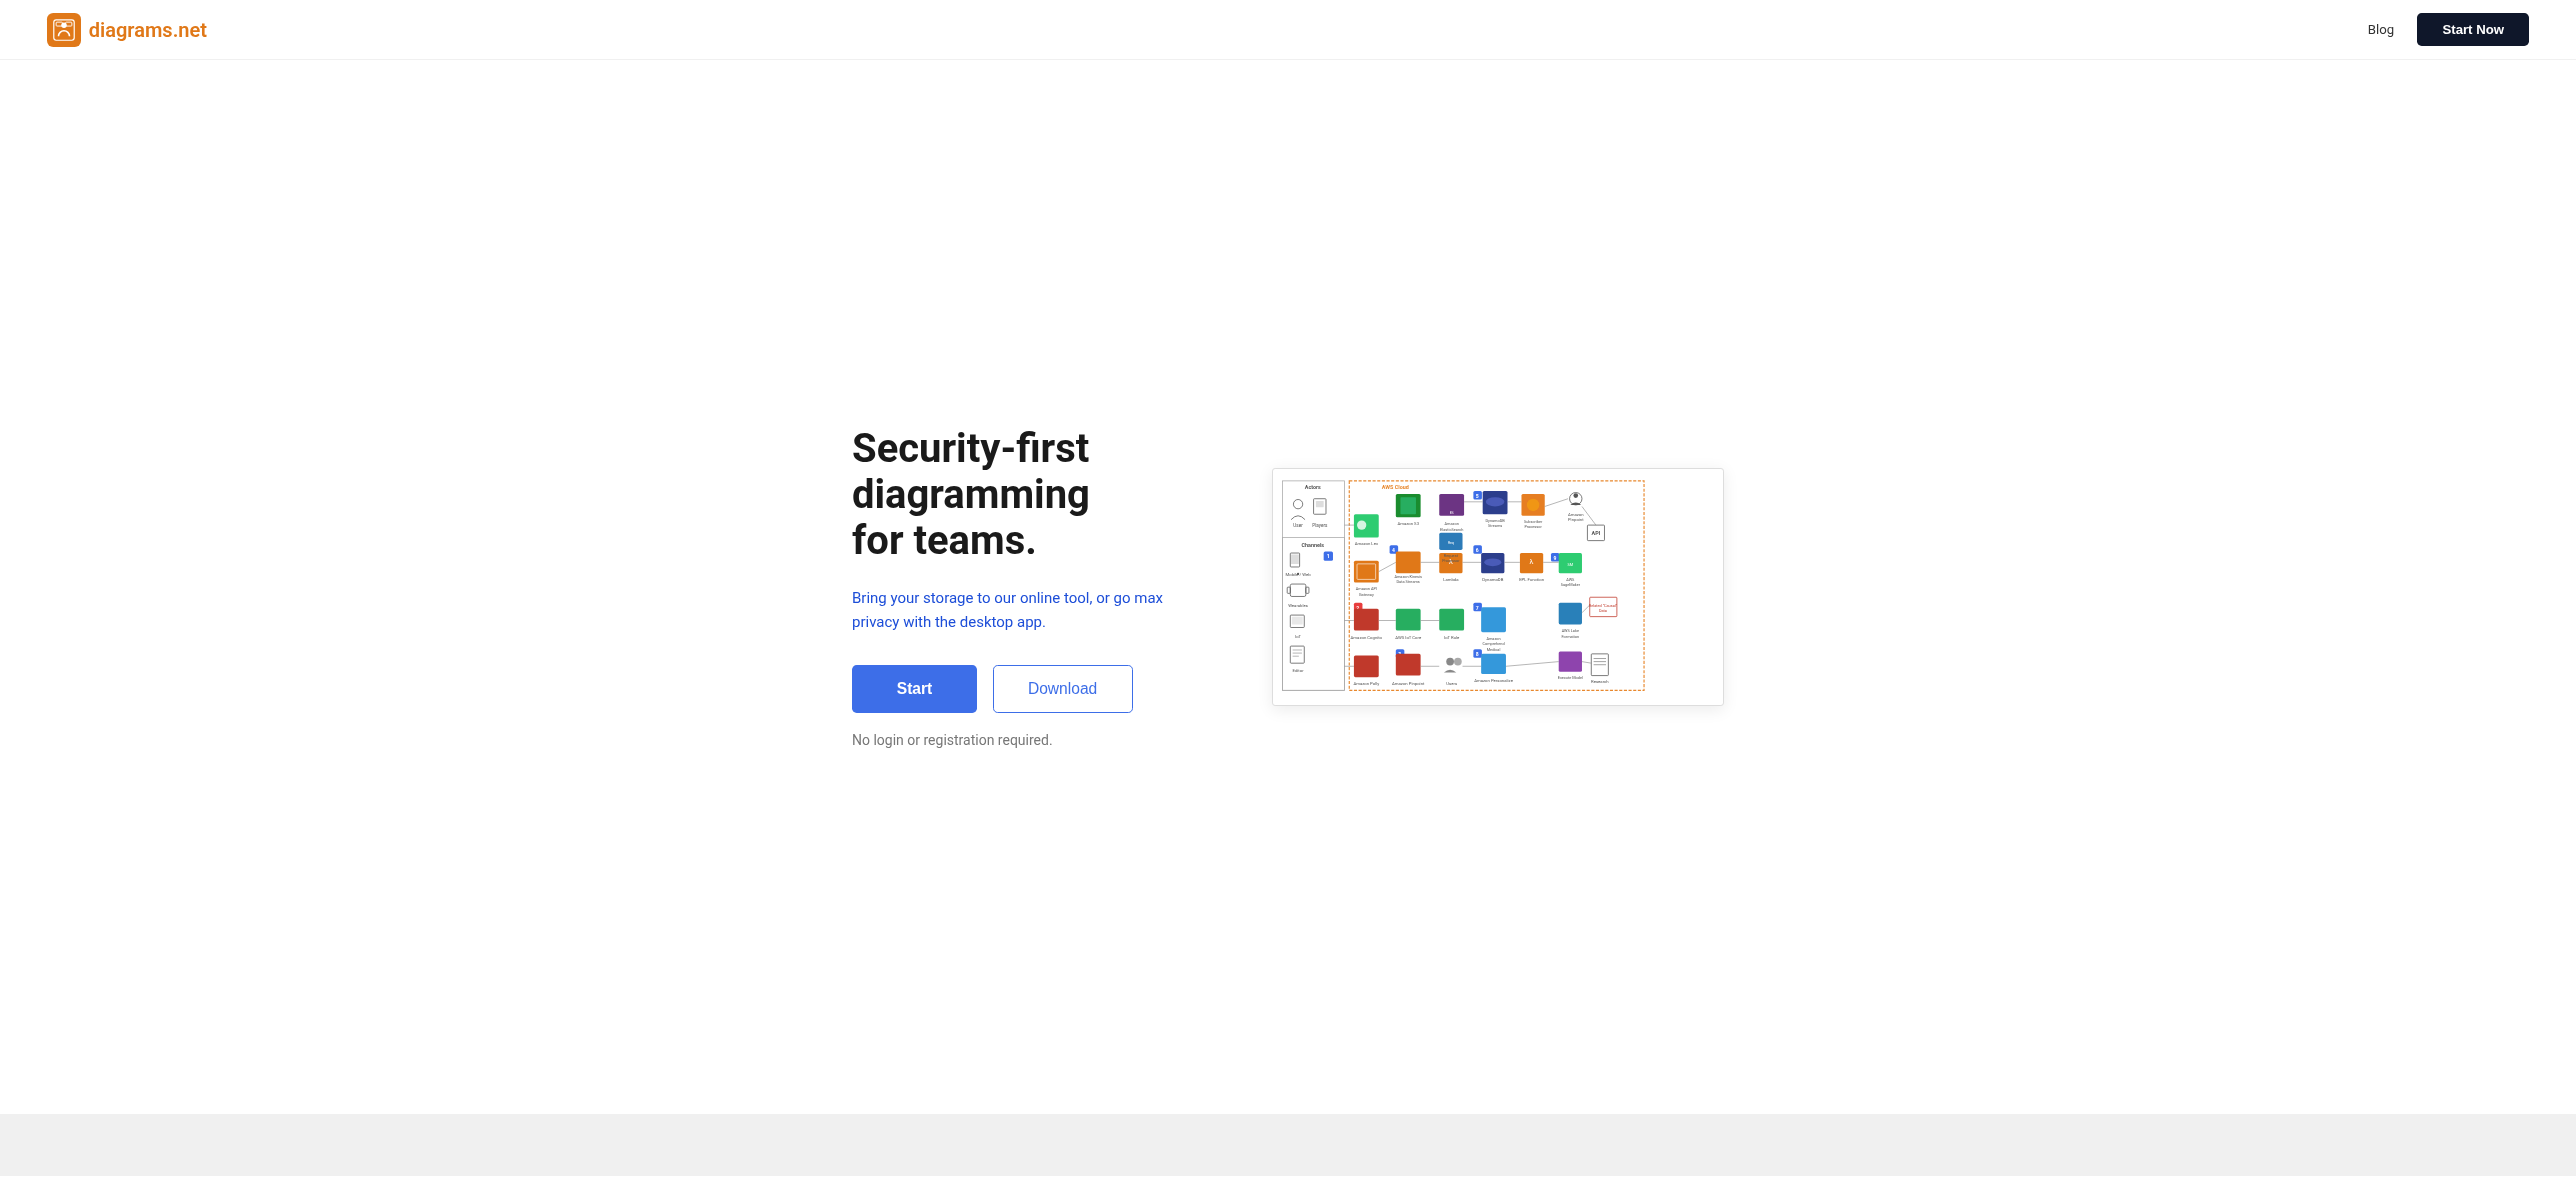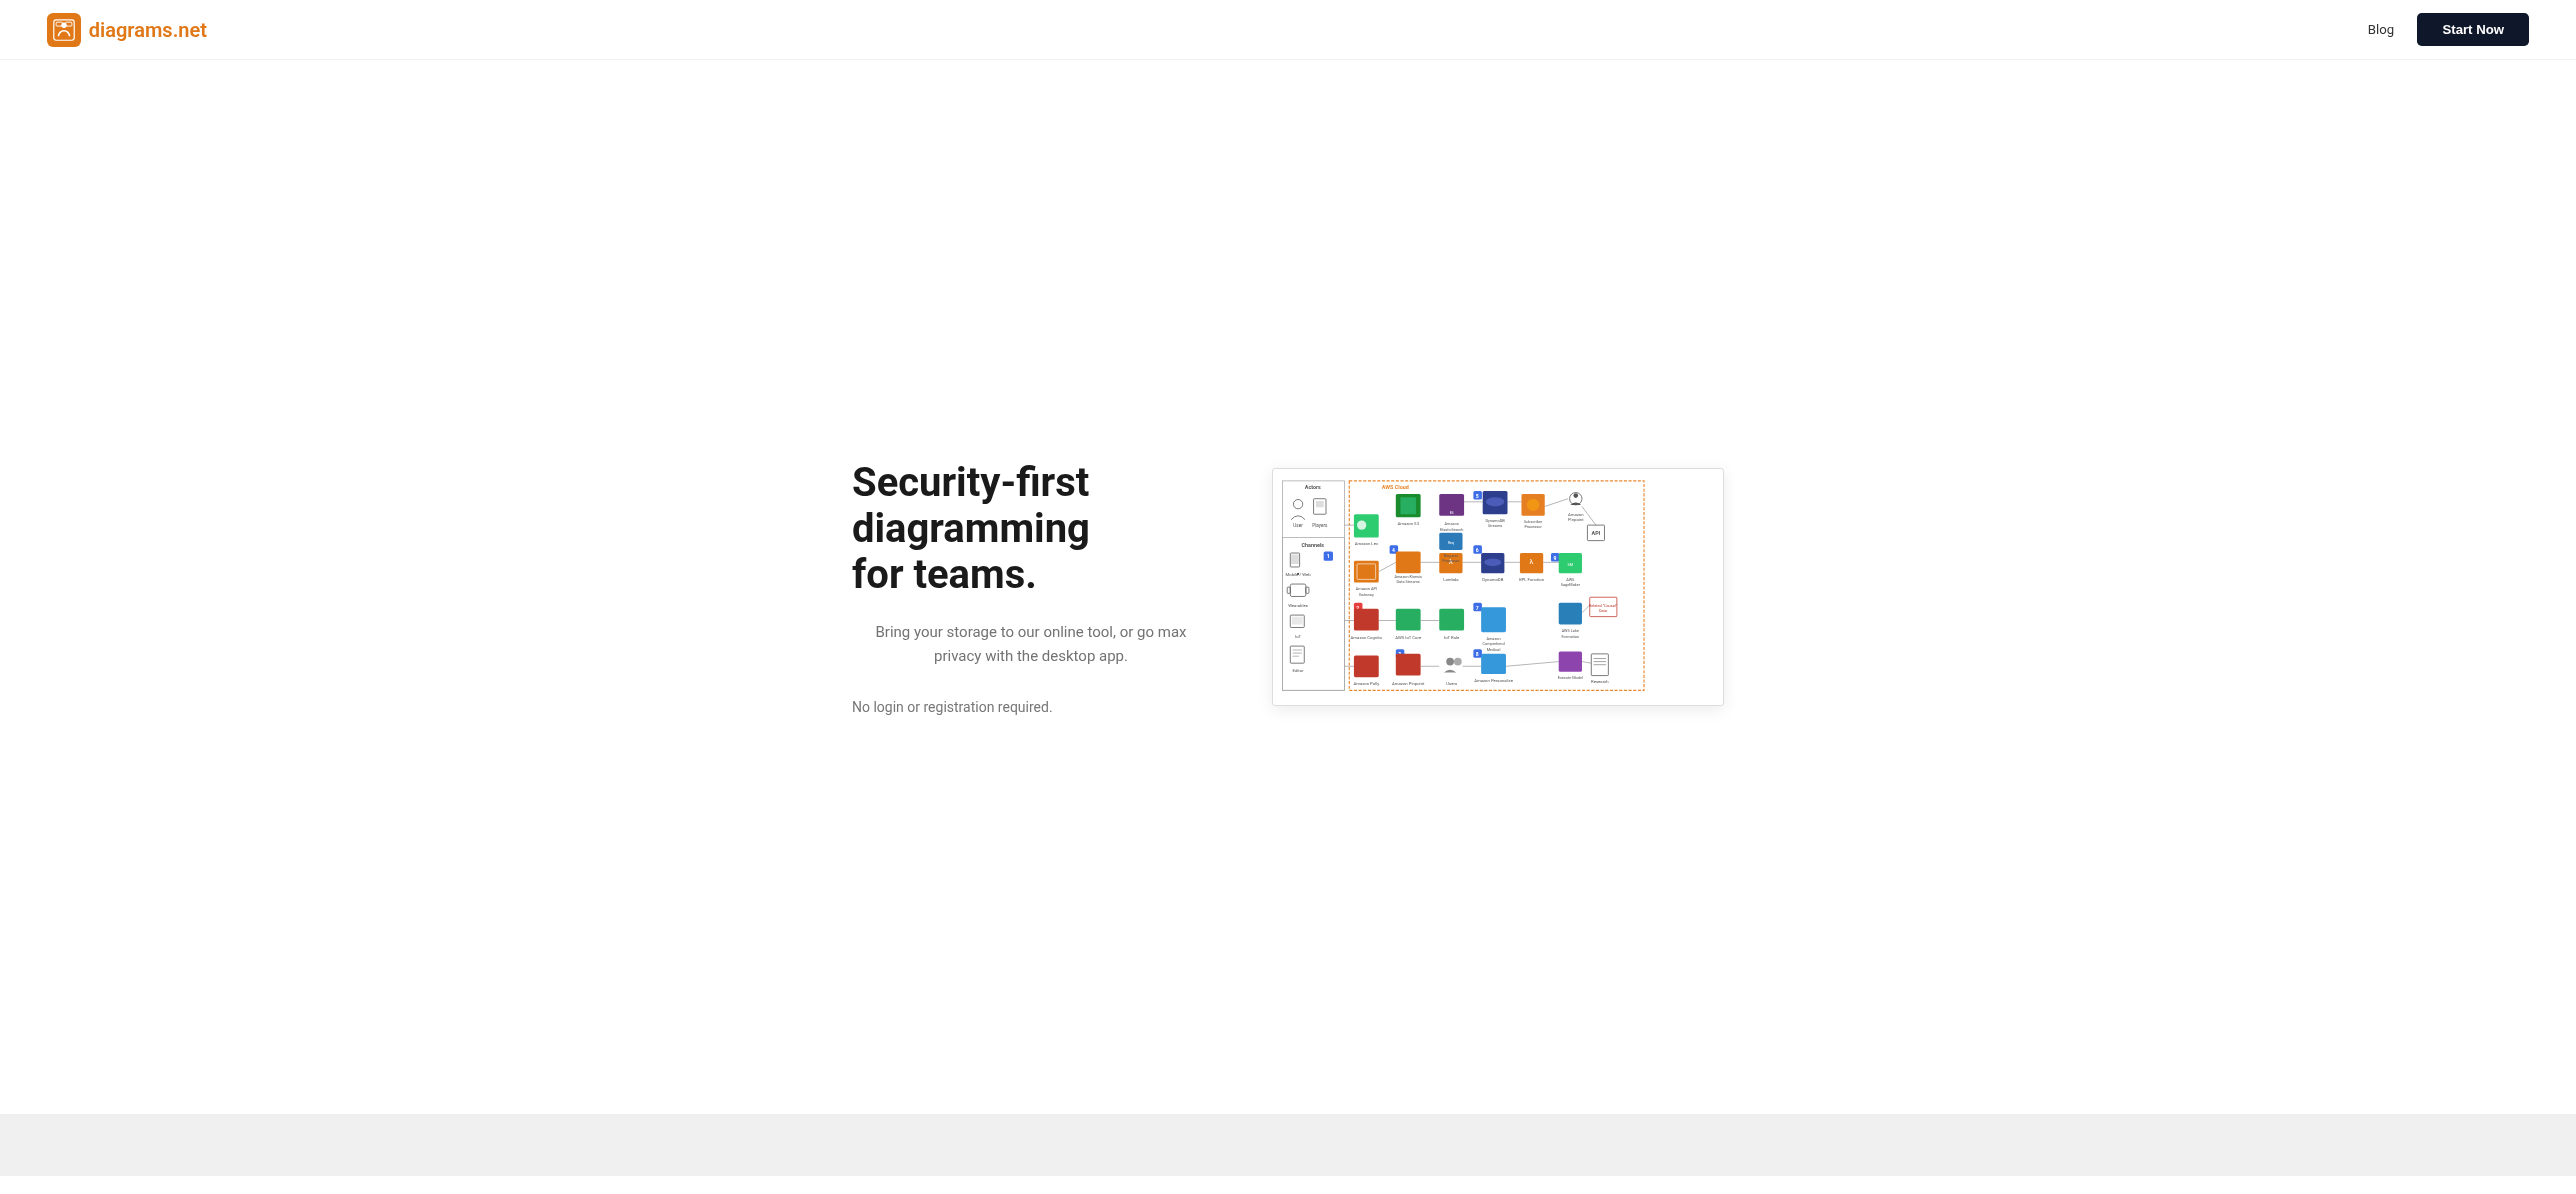--- a/index.html
+++ b/index.html
@@ -94,24 +94,23 @@
     .headline {
       font-size: 40px;
       font-weight: 700;
       color: #1a1a1a;
       line-height: 1.15;
       margin-bottom: 22px;
     }
 
     .subtext {
       font-size: 15px;
-      color: #737373;
+      color: #1d4ed8;
       line-height: 1.6;
       margin-bottom: 31px;
-      text-align: center;
     }
 
     .cta-buttons {
       display: flex;
       gap: 15.6px;
       margin-bottom: 18.7px;
     }
 
     .btn-start {
       background: #3d6ee8;
@@ -195,20 +194,24 @@
 
 <main class="main-content">
 
   <section class="left-section">
     <h1 class="headline">
       <span>Security-first diagramming</span><br>
       <span>for teams.</span>
     </h1>
     <p class="subtext">Bring your storage to our online tool, or go max privacy with the desktop app.</p>
 
+    <div class="cta-buttons">
+      <button class="btn-start">Start</button>
+      <button class="btn-download">Download</button>
+    </div>
 
     <p class="no-login">No login or registration required.</p>
   </section>
 
   <section class="right-section">
     <div class="diagram-container">
       
       <svg class="diagram-svg" viewBox="0 0 560 280" xmlns="http://www.w3.org/2000/svg">
 
         <rect width="560" height="280" fill="#ffffff"></rect>

